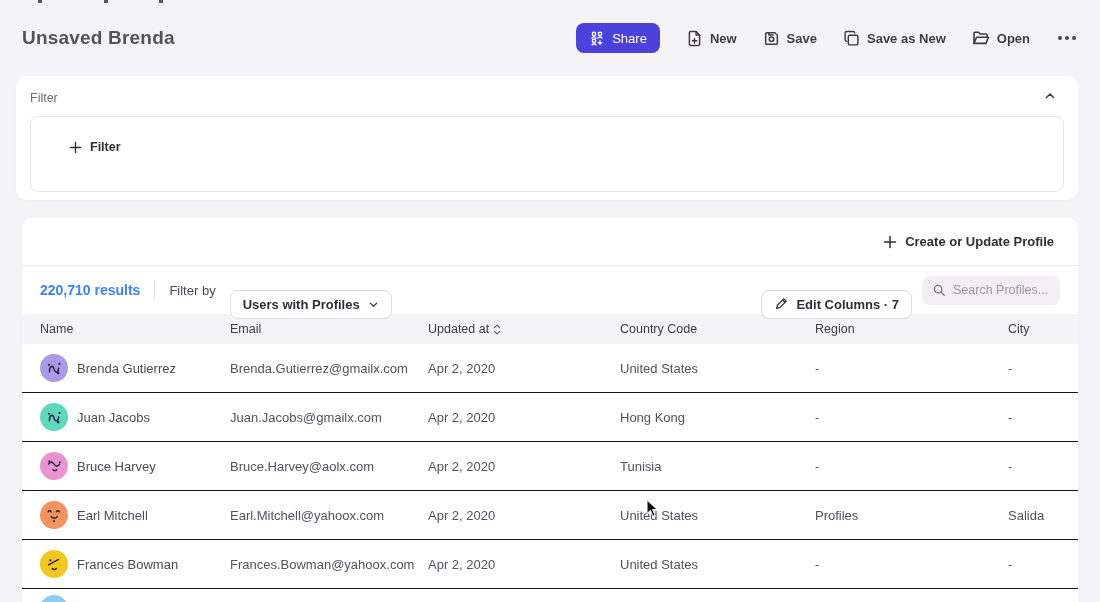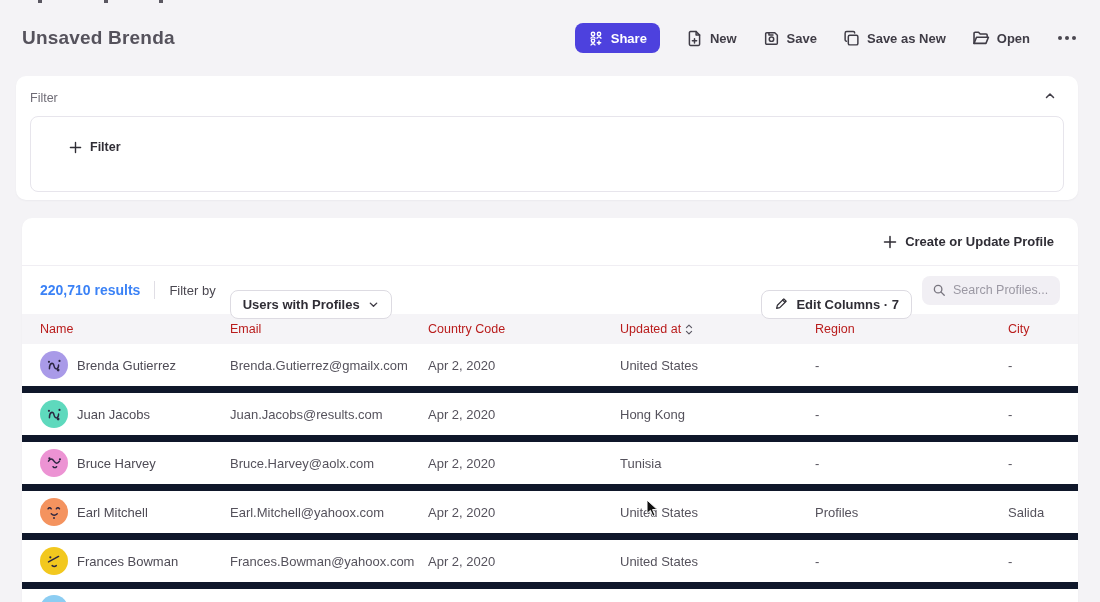--- a/index.html
+++ b/index.html
@@ -15,21 +15,21 @@
   
   .topbar {
     height:76px; padding:0 22px; display:flex;
     align-items:center; justify-content:space-between;
   }
   .page-title { font-size:19px; font-weight:700; color:#55525c; letter-spacing:.2px; }
   .actions { display:flex; align-items:center; gap:26px; }
   .btn-share {
     display:flex; align-items:center; gap:7px; background:#4d41de; color:#fff;
     border:none; border-radius:8px; height:30px; padding:0 13px;
-    font-size:13px; font-weight:700; cursor:pointer; font-family:inherit;
+    font-size:13px; font-weight:400; cursor:pointer; font-family:inherit;
   }
   .btn-flat {
     display:flex; align-items:center; gap:7px; background:transparent; border:none;
     color:#3f3c46; font-size:13px; font-weight:700; cursor:pointer; font-family:inherit;
   }
   .icon { display:inline-flex; align-items:center; justify-content:center; }
   .more-dots { display:flex; gap:3px; border:none; background:transparent; cursor:pointer; padding:4px 2px; }
   .more-dots i { width:4px; height:4px; border-radius:50%; background:#4a4750; }
 
   
@@ -90,22 +90,22 @@
     border:none; background:transparent; outline:none; width:100%;
     font-family:inherit; font-size:12.5px; color:#4a4750;
   }
   .search-box input::placeholder { color:#9b98a3; }
 
   .grid-row {
     display:grid; grid-template-columns:190px 198px 192px 195px 193px 1fr;
     align-items:center; padding-left:18px;
   }
   .thead { height:30px; background:#f5f4f7; }
-  .th { font-size:12.5px; color:#b91c1c; font-weight:500; display:flex; align-items:center; gap:4px; }
-  .trow { height:49px; border-bottom:7px solid #0f172a; font-size:13px; color:#55525c; }
+  .th { font-size:12.5px; color:#404040; font-weight:500; display:flex; align-items:center; gap:4px; }
+  .trow { height:49px; border-bottom:1px solid #0f172a; font-size:13px; color:#55525c; }
   .name-cell { display:flex; align-items:center; gap:9px; font-size:13px; color:#4e4b55; }
   .avatar {
     width:28px; height:28px; border-radius:50%; flex:0 0 28px;
     display:flex; align-items:center; justify-content:center;
   }
   .trow.partial { border-bottom:none; align-items:flex-start; padding-top:6px; }
 
   
   .cursor { position:absolute; left:646px; top:499px; pointer-events:none; }
 </style>
@@ -262,31 +262,31 @@
     </div>
 
     <div class="grid-row thead">
       <span class="th">
           <span>Name</span>
         </span>
       <span class="th">
           <span>Email</span>
         </span>
       <span class="th">
-          <span>Country Code</span>
-        </span>
-      <span class="th">
         <span>Updated at</span>
         <span class="icon">
           <svg width="8" height="11" viewBox="0 0 8 12" fill="none" stroke="#5c5964" stroke-width="1.3" stroke-linecap="round" stroke-linejoin="round">
             <path d="M1.2 4 4 1.2 6.8 4"></path>
               <path d="M1.2 8 4 10.8 6.8 8"></path>
           </svg>
         </span>
       </span>
+      <span class="th">
+          <span>Country Code</span>
+        </span>
       <span class="th">
           <span>Region</span>
         </span>
       <span class="th">
           <span>City</span>
         </span>
     </div>
 
     <div class="grid-row trow">
       <span class="name-cell">
@@ -312,21 +312,21 @@
         <span class="avatar" style="background-color: rgb(94, 217, 189);">
           <svg width="22" height="22" viewBox="0 0 24 24" fill="none">
               <path d="M7 16c0-6 4-8 5-3s5 4 5-1" stroke="#2b2540" stroke-width="1.6" stroke-linecap="round"></path>
               <circle cx="6.5" cy="8.5" r="1.2" fill="#2b2540"></circle>
               <circle cx="18" cy="7.5" r="1.2" fill="#2b2540"></circle>
               <circle cx="16.5" cy="17.5" r="1.5" fill="#2b2540"></circle>
             </svg>
         </span>
         <span>Juan Jacobs</span>
       </span>
-      <span>Juan.Jacobs@results.com</span>
+      <span>Juan.Jacobs@gmailx.com</span>
       <span>Apr 2, 2020</span>
       <span>Hong Kong</span>
       <span>-</span>
       <span>-</span>
     </div>
 
     <div class="grid-row trow">
       <span class="name-cell">
         <span class="avatar" style="background-color: rgb(236, 147, 211);">
           <svg width="22" height="22" viewBox="0 0 24 24" fill="none">

